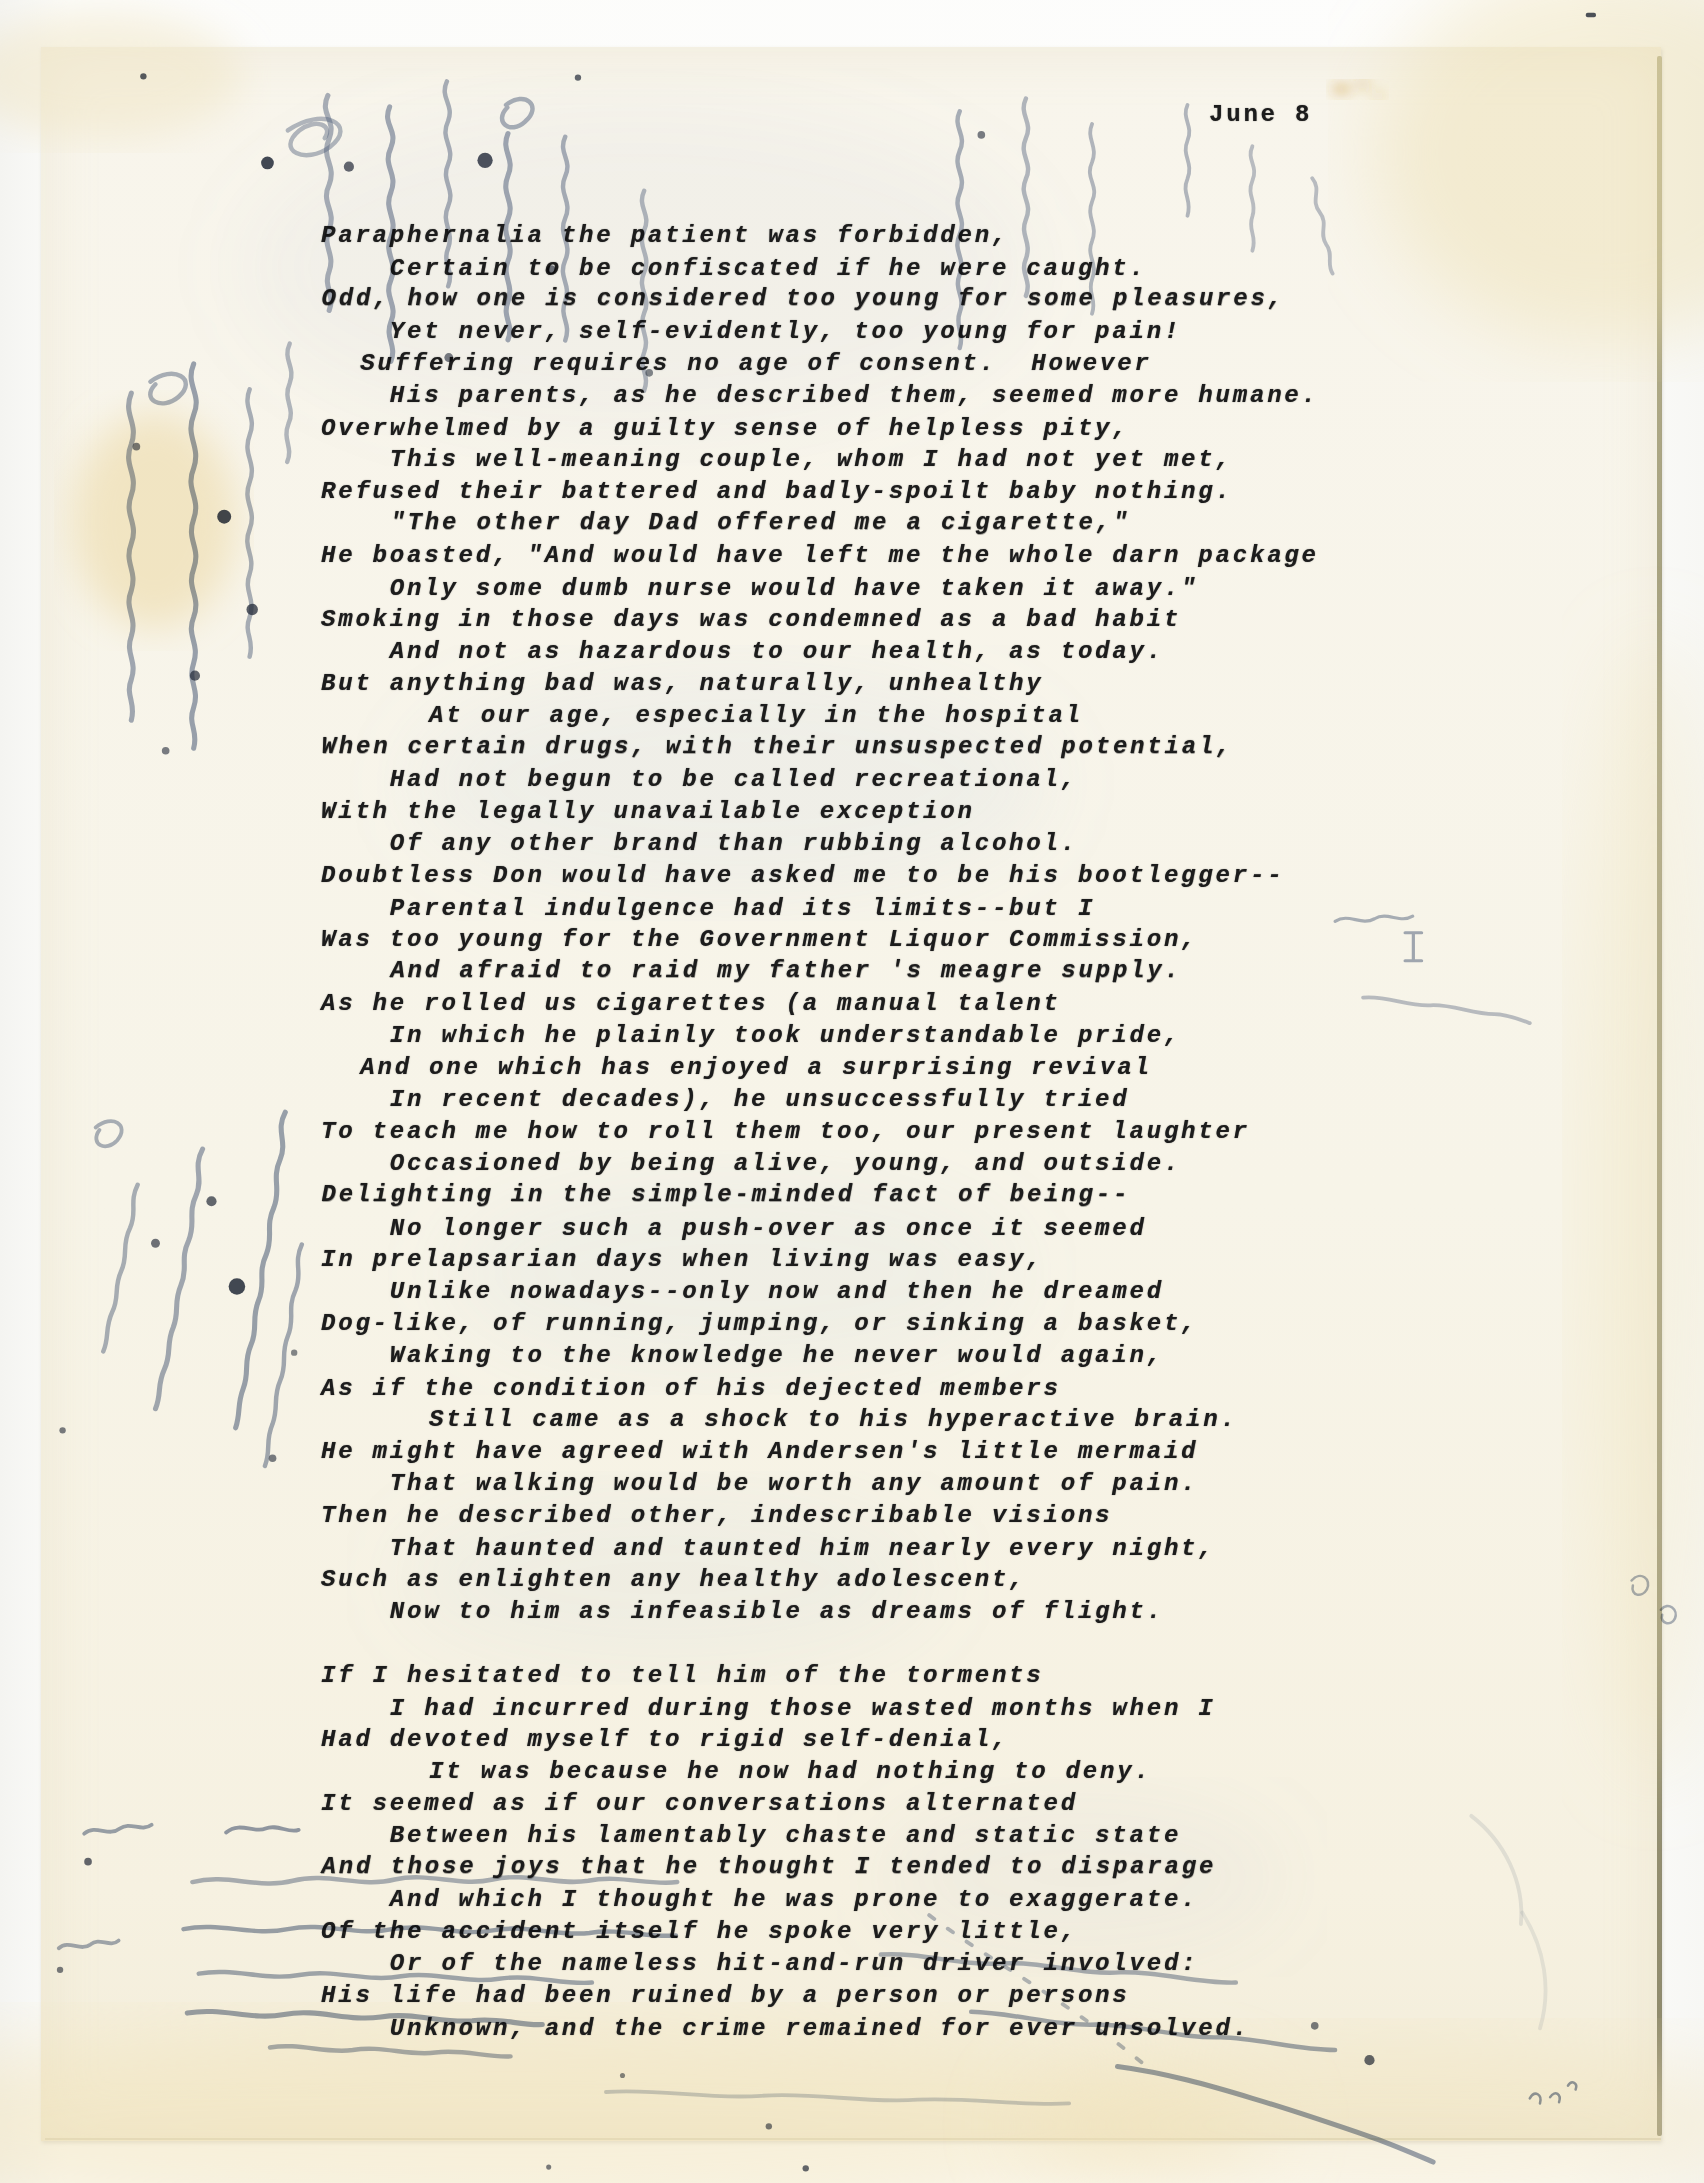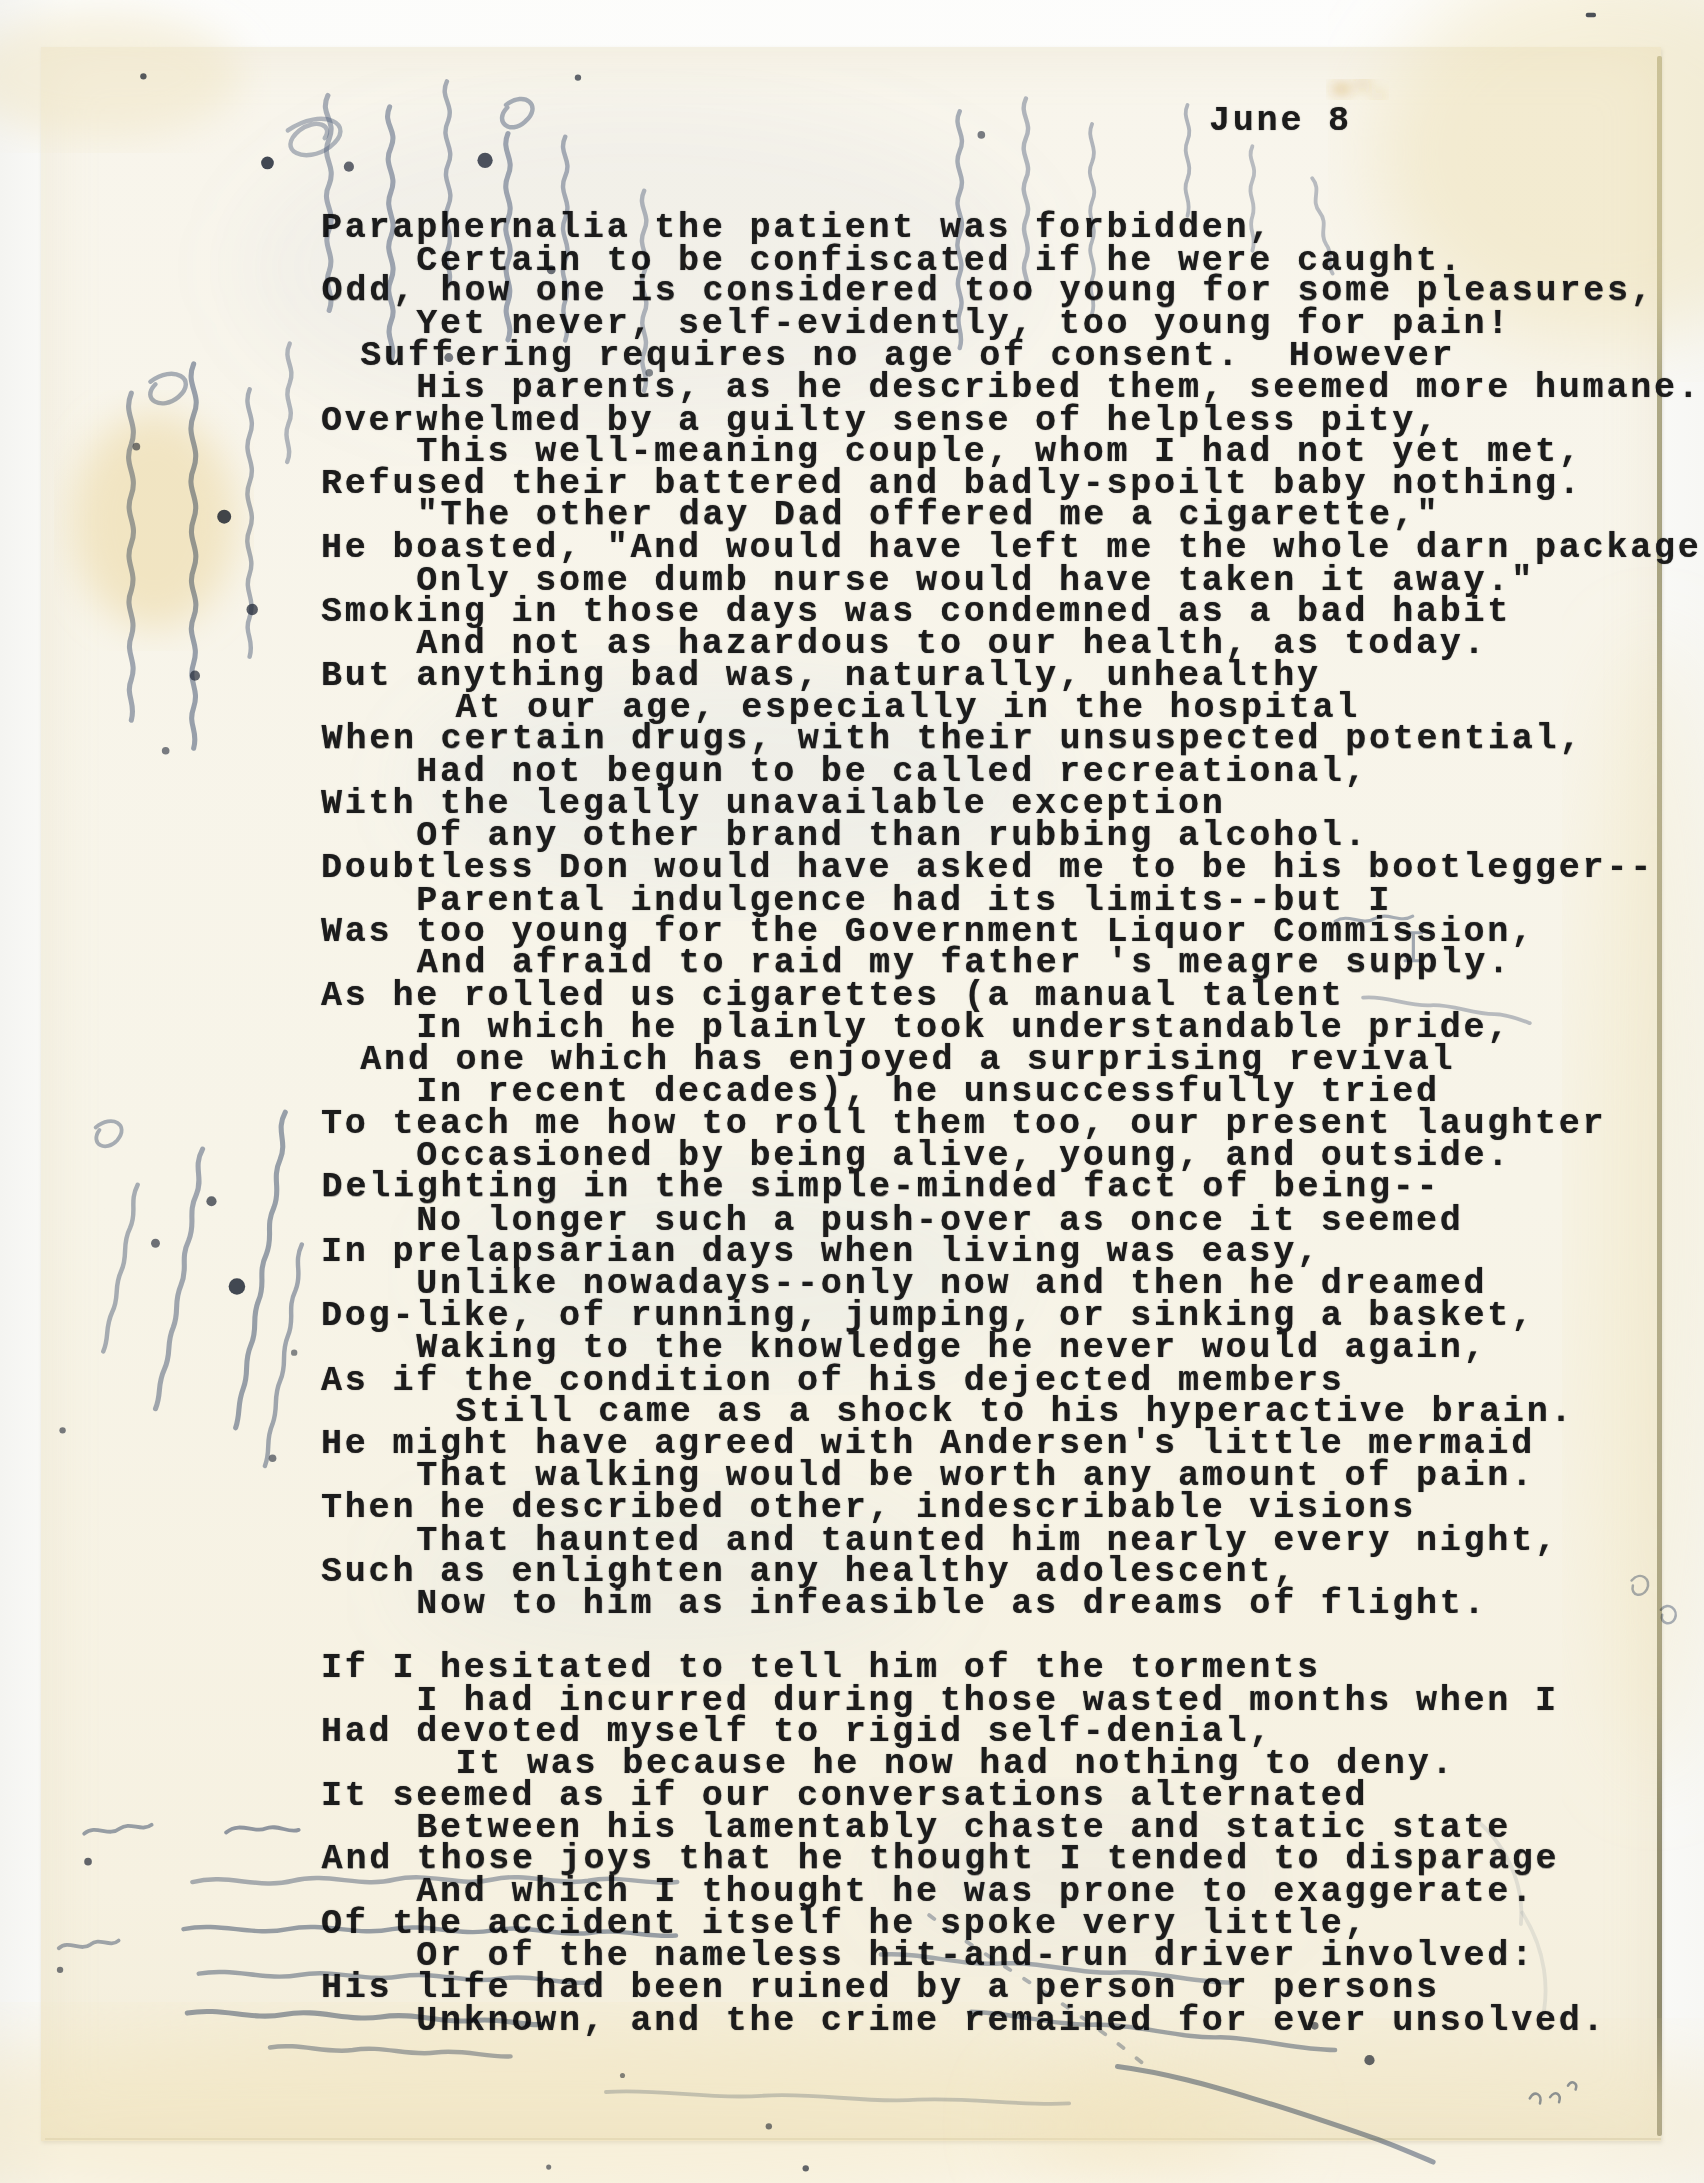--- a/index.html
+++ b/index.html
@@ -21,25 +21,25 @@
   .paper-edge-bottom{
     position:absolute;left:45px;top:2138px;width:1616px;height:1.9px;
     background:#c9c1a2;opacity:.6;
   }
   svg.overlay{position:absolute;left:0;top:0;pointer-events:none;}
   #stains{z-index:1;}
   #poem-layer{position:absolute;left:0;top:0;z-index:2;}
   #scribbles{z-index:3;mix-blend-mode:multiply;}
   .typewriter{
     font-family:"Liberation Mono","DejaVu Sans Mono",monospace;
-    font-weight:700;font-size:35px;letter-spacing:2.8px;color:#1c1c1c;
+    font-weight:700;font-size:24px;letter-spacing:2.8px;color:#1c1c1c;
     text-shadow:0 0 1.3px rgba(25,25,25,0.5), 0.3px 0.3px 0 rgba(25,25,25,0.3);
   }
   .date{position:absolute;left:1209px;top:101px;white-space:pre;}
-  .poem{position:absolute;left:321px;top:212px;white-space:pre;line-height:32px;}
+  .poem{position:absolute;left:321px;top:220px;white-space:pre;line-height:32px;font-style:italic;}
   .poem-line{height:32px;white-space:pre;}
   .poem-line:nth-child(5n+2){transform:translateY(0.6px);}
   .poem-line:nth-child(7n+3){transform:translateY(-0.6px) translateX(0.6px);}
   .poem-line:nth-child(11n+5){transform:translateX(1.3px);margin-left:38px;}
   .stanza-gap{height:32px;}
 </style>
 </head>
 <body>
 
 <div class="paper"></div>

